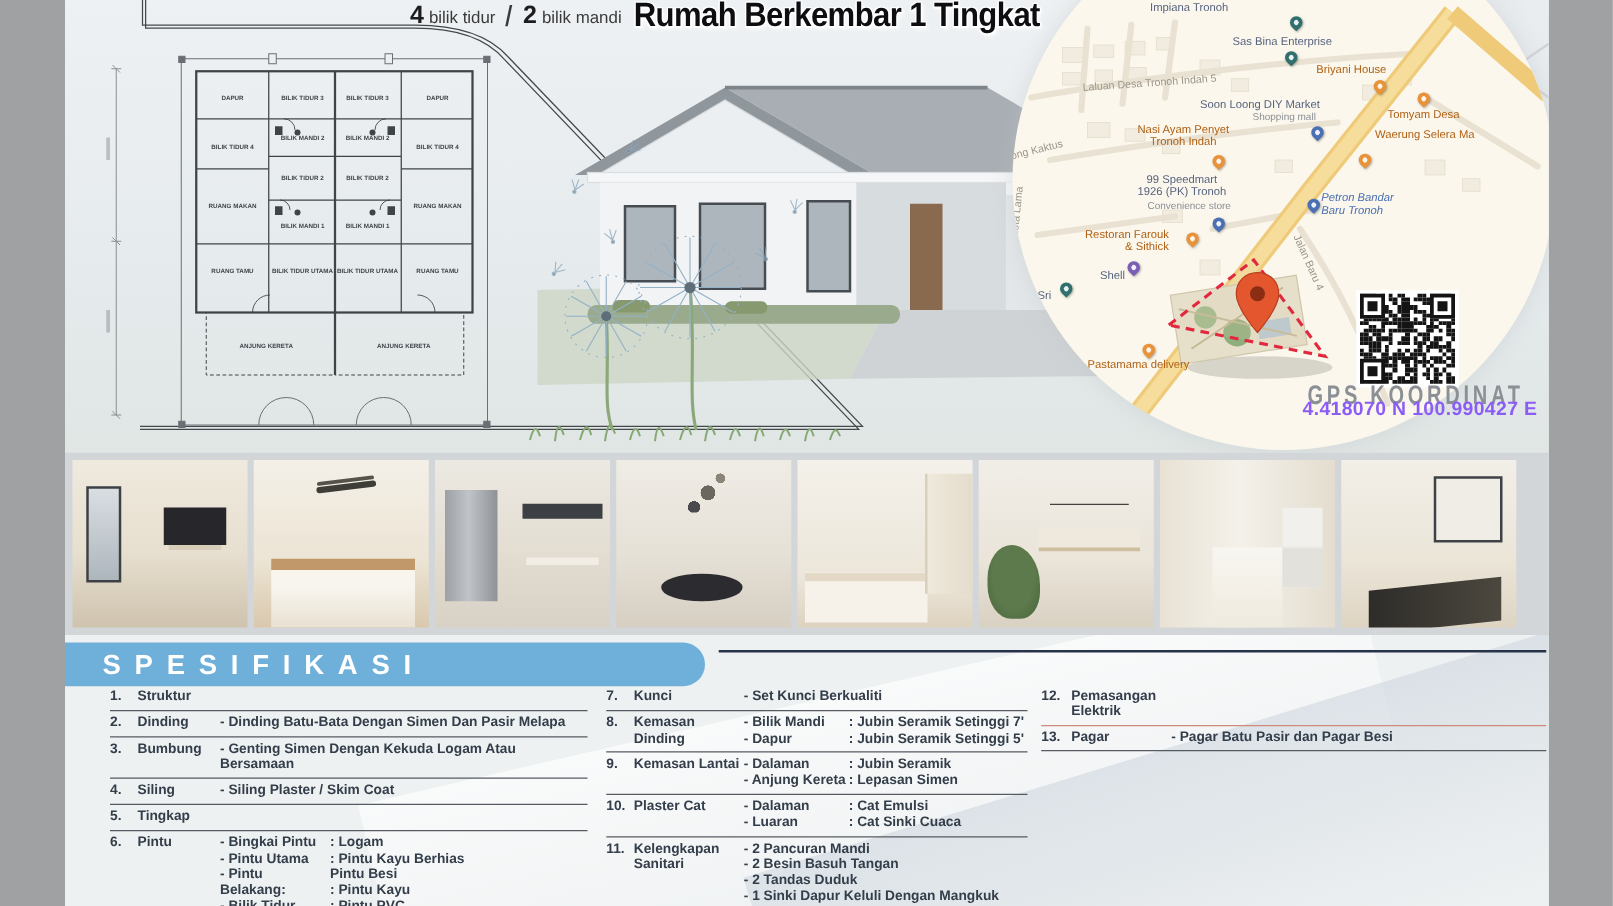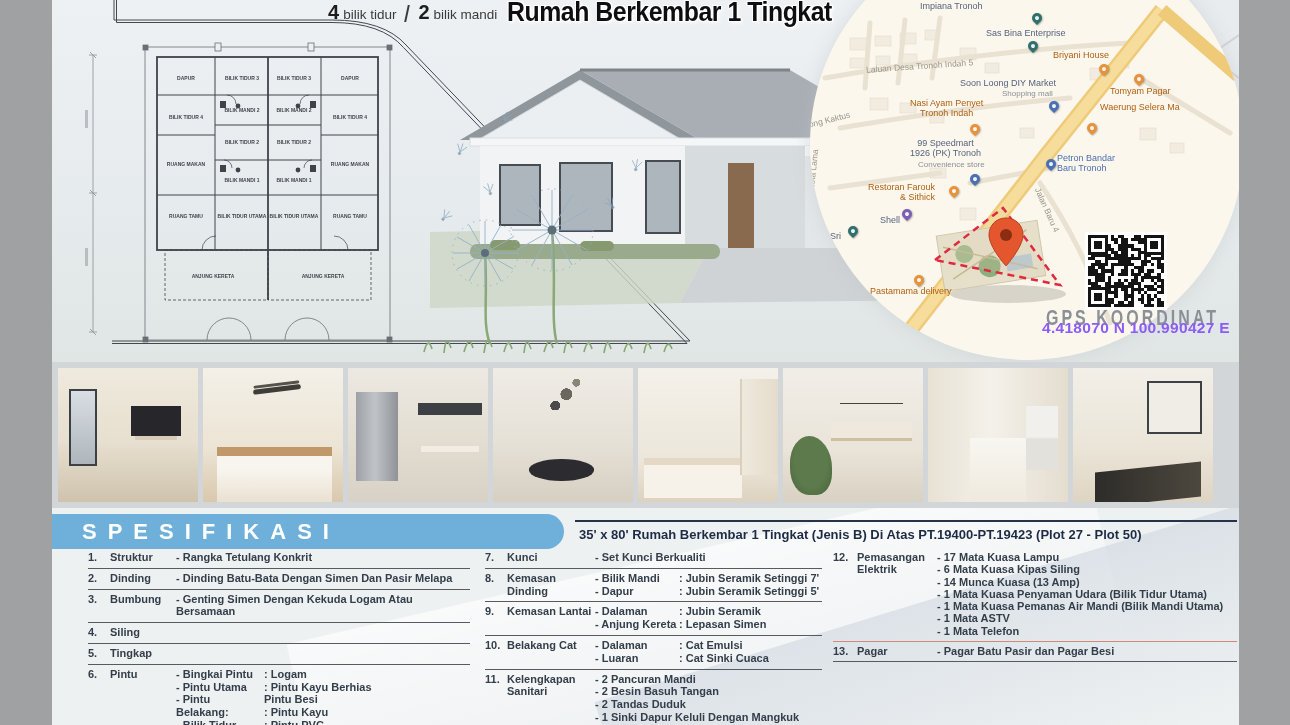--- a/index.html
+++ b/index.html
@@ -326,32 +326,32 @@
       <div class="ml biz" style="left:110px;top:73px;">Impiana Tronoh</div>
       <span class="pin teal" style="left:222px;top:85px;"></span>
       <div class="ml biz" style="left:176px;top:100px;">Sas Bina Enterprise</div>
       <span class="pin teal" style="left:218px;top:113px;"></span>
       <div class="ml poi" style="left:243px;top:122px;">Briyani House</div>
       <span class="pin orange" style="left:289px;top:136px;"></span>
       <div class="ml road" style="left:56px;top:133px;transform:rotate(-4deg);">Laluan Desa Tronoh Indah 5</div>
       <div class="ml biz" style="left:150px;top:150px;">Soon Loong DIY Market</div>
       <div class="ml sub" style="left:192px;top:161px;">Shopping mall</div>
       <span class="pin blue" style="left:239px;top:173px;"></span>
-      <div class="ml poi" style="left:300px;top:158px;">Tomyam Pagar</div>
+      <div class="ml poi" style="left:300px;top:158px;">Tomyam Desa</div>
       <span class="pin orange" style="left:324px;top:146px;"></span>
       <div class="ml poi" style="left:290px;top:174px;">Waerung Selera Ma</div>
       <span class="pin orange" style="left:277px;top:195px;"></span>
       <div class="ml poi" style="left:100px;top:170px;">Nasi Ayam Penyet
 Tronoh Indah</div>
       <span class="pin orange" style="left:160px;top:196px;"></span>
       <div class="ml biz" style="left:100px;top:210px;">99 Speedmart
 1926 (PK) Tronoh</div>
       <div class="ml sub" style="left:108px;top:232px;">Convenience store</div>
       <span class="pin blue" style="left:160px;top:246px;"></span>
-      <div class="ml blue" style="left:247px;top:225px;text-align:left;">Petron Bandar
+      <div class="ml blue" style="left:247px;top:225px;text-align:left;font-style:italic;">Petron Bandar
 Baru Tronoh</div>
       <span class="pin blue" style="left:236px;top:231px;"></span>
       <div class="ml poi" style="left:58px;top:254px;text-align:right;">Restoran Farouk
 &amp; Sithick</div>
       <span class="pin orange" style="left:139px;top:258px;"></span>
       <div class="ml biz" style="left:70px;top:287px;">Shell</div>
       <span class="pin purple" style="left:92px;top:281px;"></span>
       <div class="ml biz" style="left:20px;top:303px;">Sri</div>
       <span class="pin teal" style="left:38px;top:298px;"></span>
       <div class="ml road" style="left:232px;top:258px;transform:rotate(66deg);transform-origin:left top;">Jalan Baru 4</div>
@@ -913,41 +913,40 @@
       </div>
     </div>
 
     <div class="spec-section">
       <div class="swoosh1"></div>
       <div class="swoosh2"></div>
       <div class="spec-banner">
           <span>SPESIFIKASI</span>
         </div>
       <div class="spec-overline"></div>
-      <div class="spec-subtitle">35' x 80' Rumah Berkembar 1 Tingkat (Jenis B) Di Atas PT.19400-PT.19423 (Plot 27 - Plot 50)</div>
 
       <div class="spec-col col1">
         <div class="srow sep">
           <span>1.</span>
           <span>Struktur</span>
-          <span class="pre">- Rangka Tetulang Konkrit</span>
         </div>
         <div class="srow sep">
           <span>2.</span>
           <span>Dinding</span>
           <span class="pre">- Dinding Batu-Bata Dengan Simen Dan Pasir Melapa</span>
         </div>
         <div class="srow sep">
           <span>3.</span>
           <span>Bumbung</span>
           <span class="pre">- Genting Simen Dengan Kekuda Logam Atau Bersamaan</span>
         </div>
         <div class="srow sep">
           <span>4.</span>
           <span>Siling</span>
+          <span class="pre">- Siling Plaster / Skim Coat</span>
         </div>
         <div class="srow sep">
           <span>5.</span>
           <span>Tingkap</span>
         </div>
         <div class="srow kv">
           <span>6.</span>
           <span>Pintu</span>
           <span class="pre">- Bingkai Pintu
 - Pintu Utama
@@ -980,21 +979,21 @@
         <div class="srow kv sep">
           <span>9.</span>
           <span class="pre">Kemasan Lantai</span>
           <span class="pre">- Dalaman
 - Anjung Kereta</span>
           <span class="pre">: Jubin Seramik
 : Lepasan Simen</span>
         </div>
         <div class="srow kv sep">
           <span>10.</span>
-          <span class="pre">Belakang Cat</span>
+          <span class="pre">Plaster Cat</span>
           <span class="pre">- Dalaman
 - Luaran</span>
           <span class="pre">: Cat Emulsi
 : Cat Sinki Cuaca</span>
         </div>
         <div class="srow">
           <span>11.</span>
           <span class="pre">Kelengkapan
 Sanitari</span>
           <span class="pre">- 2 Pancuran Mandi
@@ -1003,27 +1002,20 @@
 - 1 Sinki Dapur Keluli Dengan Mangkuk
   dan Pengaliran Tunggal</span>
         </div>
       </div>
 
       <div class="spec-col col3">
         <div class="srow sep-salmon">
           <span>12.</span>
           <span class="pre">Pemasangan
 Elektrik</span>
-          <span class="pre">- 17 Mata Kuasa Lampu
-- 6 Mata Kuasa Kipas Siling
-- 14 Munca Kuasa (13 Amp)
-- 1 Mata Kuasa Penyaman Udara (Bilik Tidur Utama)
-- 1 Mata Kuasa Pemanas Air Mandi (Bilik Mandi Utama)
-- 1 Mata ASTV
-- 1 Mata Telefon</span>
         </div>
         <div class="srow sep">
           <span>13.</span>
           <span>Pagar</span>
           <span class="pre">- Pagar Batu Pasir dan Pagar Besi</span>
         </div>
       </div>
     </div>
 
   </div>

